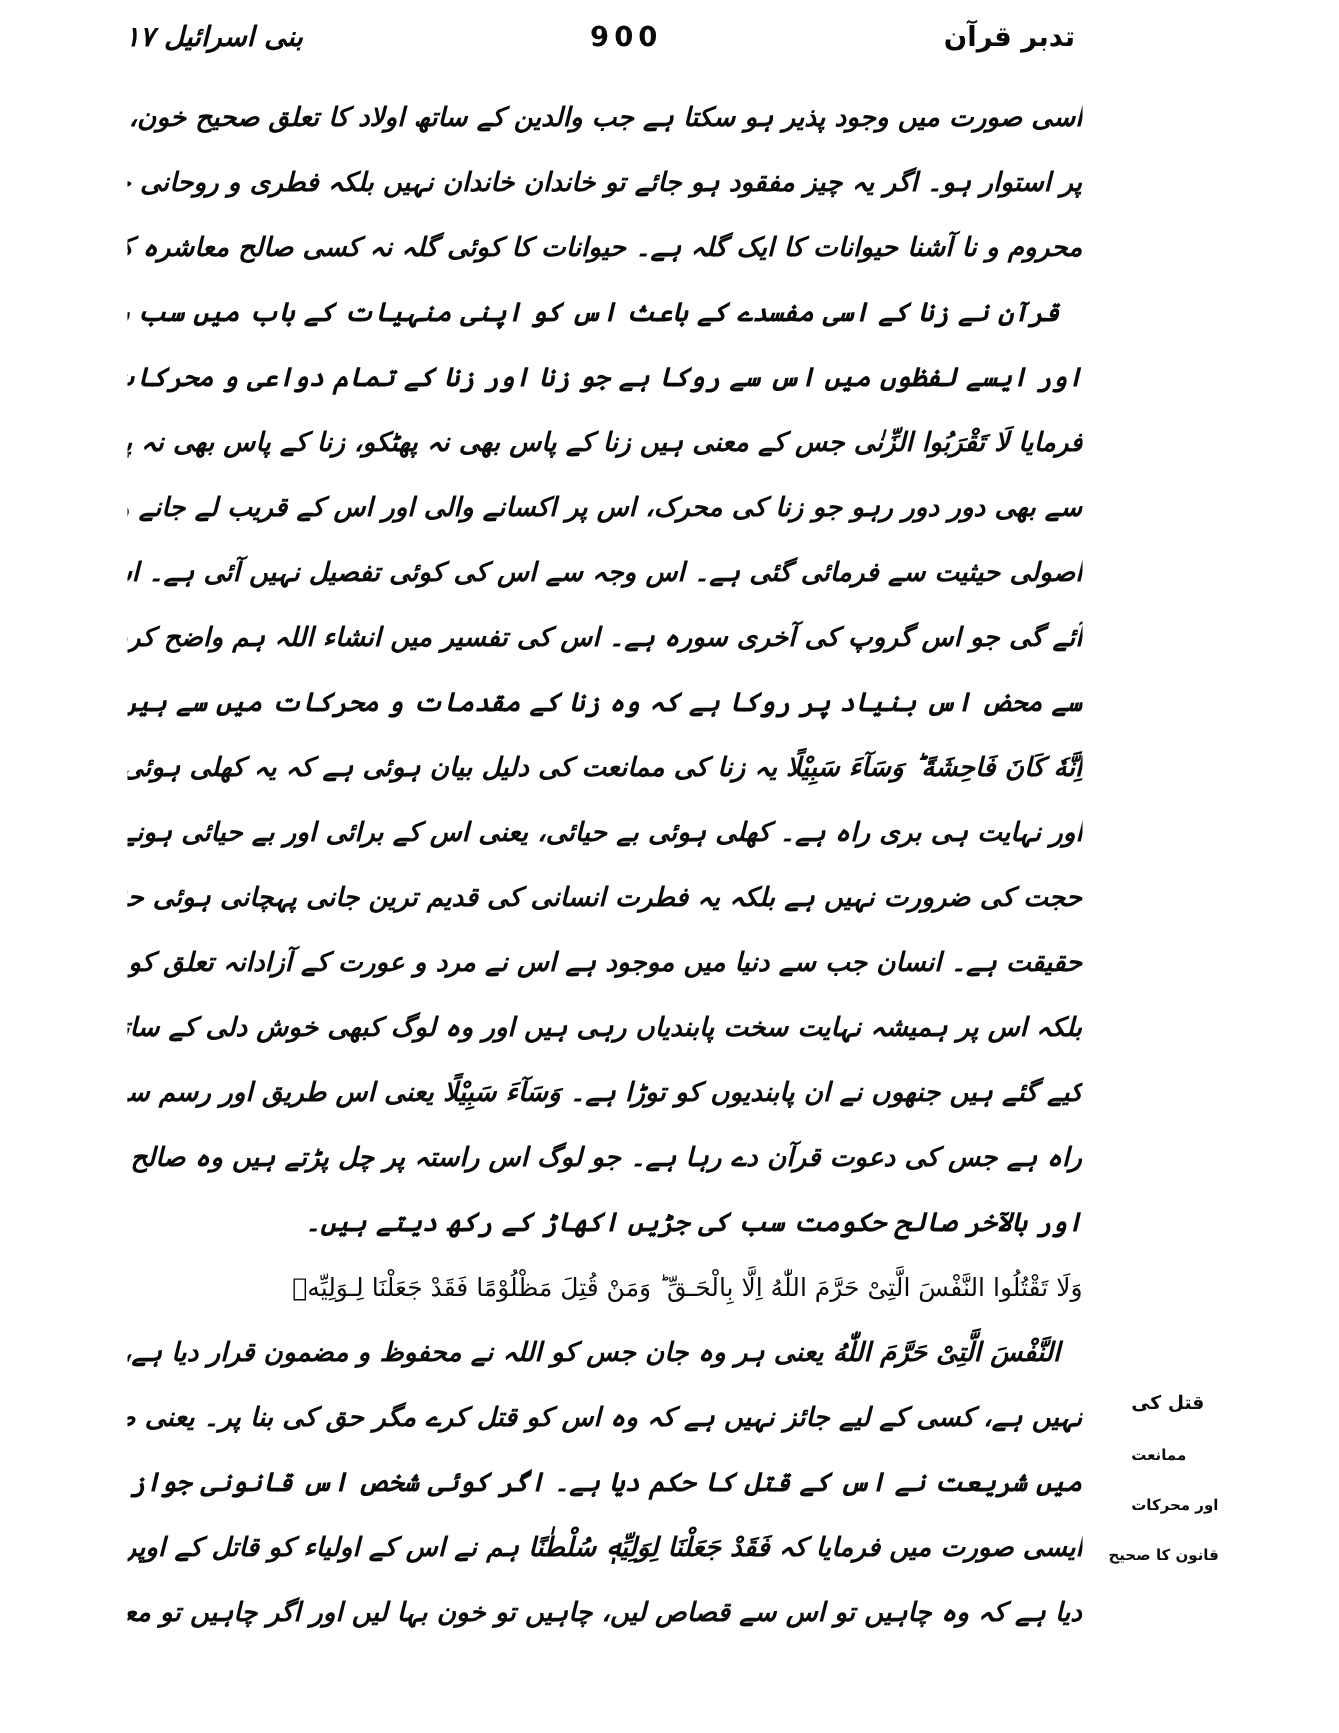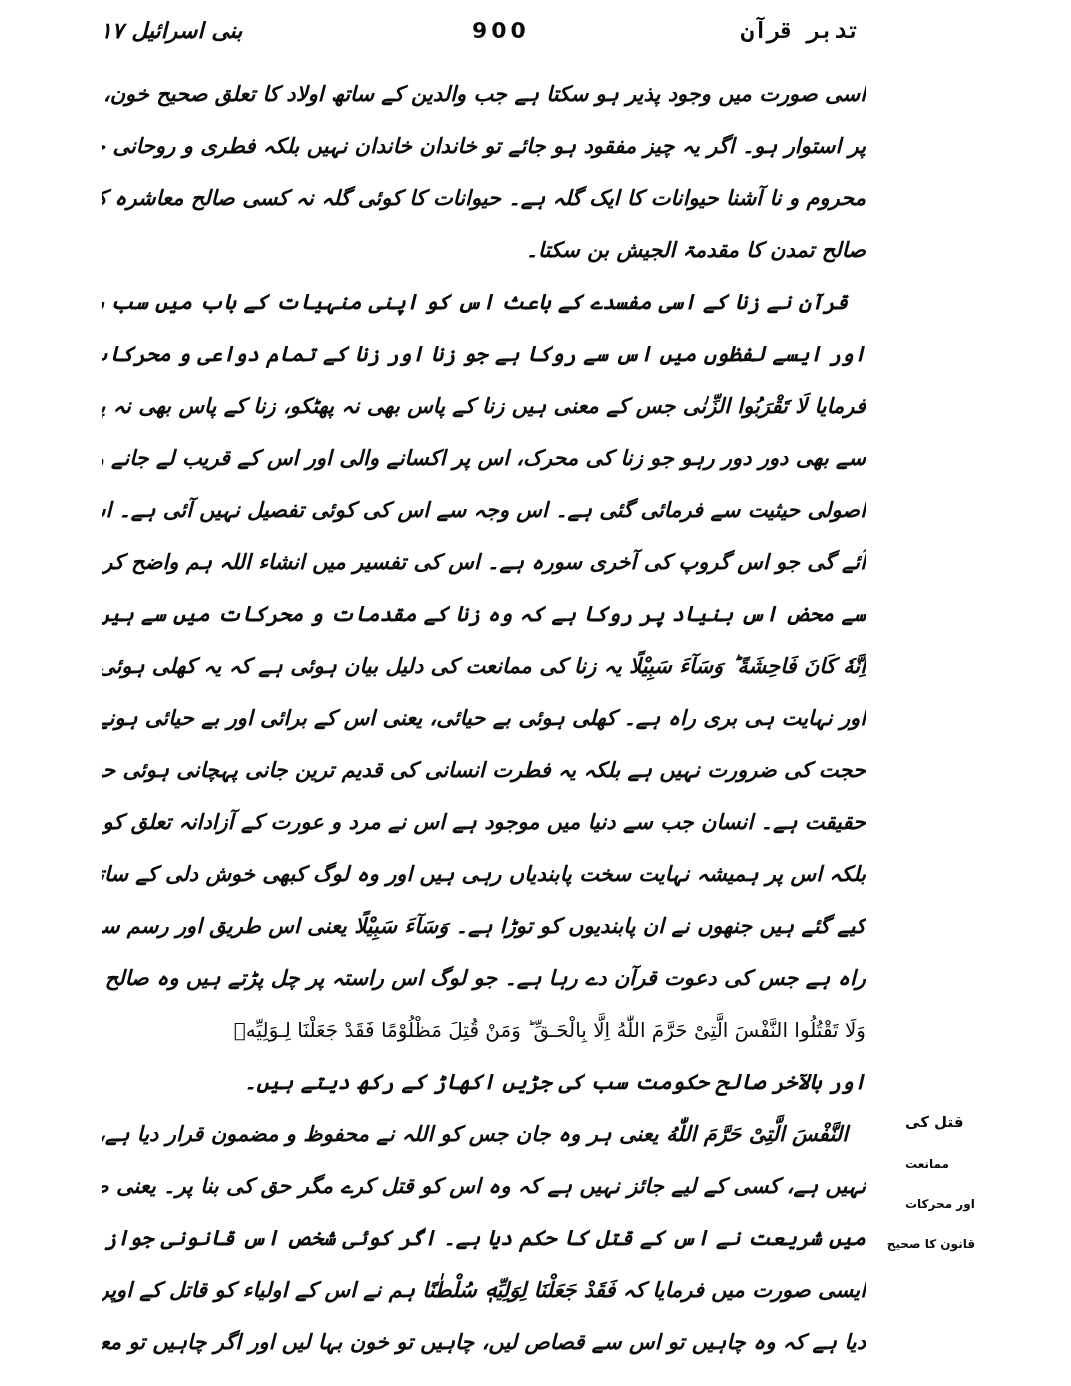--- a/index.html
+++ b/index.html
@@ -3,21 +3,21 @@
 <meta charset="utf-8">
 <style>
   html, body { margin: 0; padding: 0; background: #ffffff; }
   body {
     width: 1071px; height: 1386px; position: relative; overflow: hidden;
     font-family: "DejaVu Sans", sans-serif; color: #0a0a0a;
   }
   .page { position: absolute; left: 0; top: 0; width: 1071px; height: 1386px; }
   .header { position: absolute; top: 18px; left: 100px; width: 870px; height: 40px; }
   .header span { position: absolute; top: 0; font-weight: bold; font-size: 22px; direction: rtl; }
-  .h-book { right: 110px; font-family: Liberation Mono, monospace; }
+  .h-book { right: 110px; }
   .h-page { left: 372px; font-size: 20px; direction: ltr; letter-spacing: 4px; }
   .h-surah { left: 0; font-style: italic; }
   .body-text {
     position: absolute; left: 102px; width: 764px; top: 68px;
     direction: rtl; text-align: justify;
   }
   .line {
     height: 52px; line-height: 52px; font-size: 21px; font-weight: bold;
     font-style: italic; white-space: nowrap; overflow: hidden;
     text-align: right; direction: rtl;
@@ -39,37 +39,36 @@
   <div class="header">
     <span class="h-book">تدبر قرآن</span>
     <span class="h-page">900</span>
     <span class="h-surah">بنی اسرائیل ۱۷</span>
   </div>
 
   <div class="body-text" id="body-text">
       <div class="line">اسی صورت میں وجود پذیر ہو سکتا ہے جب والدین کے ساتھ اولاد کا تعلق صحیح خون، صحیح نسب اور پاکیزہ مدنی رشتہ</div>
       <div class="line">پر استوار ہو۔ اگر یہ چیز مفقود ہو جائے تو خاندان خاندان نہیں بلکہ فطری و روحانی جذبات و عواطف سے بالکل</div>
       <div class="line">محروم و نا آشنا حیوانات کا ایک گلہ ہے۔ حیوانات کا کوئی گلہ نہ کسی صالح معاشرہ کی بنیاد رکھ سکتا نہ کسی</div>
-      <div class="line short">صالح تمدن کا مقدمۃ الجیش بن سکتا۔</div>
       <div class="line para">قرآن نے زنا کے اسی مفسدے کے باعث اس کو اپنی منہیات کے باب میں سب سے پہلے لیا ہے۔</div>
       <div class="line">اور ایسے لفظوں میں اس سے روکا ہے جو زنا اور زنا کے تمام دواعی و محرکات کا سدباب کرنے والے ہیں۔</div>
       <div class="line">فرمایا لَا تَقْرَبُوا الزِّنٰی جس کے معنی ہیں زنا کے پاس بھی نہ پھٹکو، زنا کے پاس بھی نہ پھٹکو، یعنی ان تمام باتوں</div>
       <div class="line">سے بھی دور دور رہو جو زنا کی محرک، اس پر اکسانے والی اور اس کے قریب لے جانے والی ہیں۔ یہاں بات صرف</div>
       <div class="line">اصولی حیثیت سے فرمائی گئی ہے۔ اس وجہ سے اس کی کوئی تفصیل نہیں آئی ہے۔ اس کی تفصیل سورۂ نور میں</div>
       <div class="line">آئے گی جو اس گروپ کی آخری سورہ ہے۔ اس کی تفسیر میں انشاء اللہ ہم واضح کریں گے کہ قرآن نے کن کن باتوں</div>
       <div class="line short">سے محض اس بنیاد پر روکا ہے کہ وہ زنا کے مقدمات و محرکات میں سے ہیں۔</div>
       <div class="line">اِنَّهٗ كَانَ فَاحِشَةً ؕ وَسَآءَ سَبِيْلًا یہ زنا کی ممانعت کی دلیل بیان ہوئی ہے کہ یہ کھلی ہوئی بے حیائی</div>
       <div class="line">اور نہایت ہی بری راہ ہے۔ کھلی ہوئی بے حیائی، یعنی اس کے برائی اور بے حیائی ہونے پر کسی منطقی بحث و</div>
       <div class="line">حجت کی ضرورت نہیں ہے بلکہ یہ فطرت انسانی کی قدیم ترین جانی پہچانی ہوئی حقیقتوں میں سے ایک واضح ترین</div>
       <div class="line">حقیقت ہے۔ انسان جب سے دنیا میں موجود ہے اس نے مرد و عورت کے آزادانہ تعلق کو کبھی گوارا نہیں کیا</div>
       <div class="line">بلکہ اس پر ہمیشہ نہایت سخت پابندیاں رہی ہیں اور وہ لوگ کبھی خوش دلی کے ساتھ معاشرے میں گوارا نہیں</div>
       <div class="line">کیے گئے ہیں جنھوں نے ان پابندیوں کو توڑا ہے۔ وَسَآءَ سَبِيْلًا یعنی اس طریق اور رسم سے یہ بالکل منحرف</div>
       <div class="line">راہ ہے جس کی دعوت قرآن دے رہا ہے۔ جو لوگ اس راستہ پر چل پڑتے ہیں وہ صالح خاندان، صالح معاشرہ</div>
+      <div class="line short">اور بالآخر صالح حکومت سب کی جڑیں اکھاڑ کے رکھ دیتے ہیں۔</div>
       <div class="line ayah">وَلَا تَقْتُلُوا النَّفْسَ الَّتِىْ حَرَّمَ اللّٰهُ اِلَّا بِالْحَـقِّ ؕ وَمَنْ قُتِلَ مَظْلُوْمًا فَقَدْ جَعَلْنَا لِـوَلِيِّهٖ</div>
-      <div class="line short">اور بالآخر صالح حکومت سب کی جڑیں اکھاڑ کے رکھ دیتے ہیں۔</div>
       <div class="line para">النَّفْسَ الَّتِىْ حَرَّمَ اللّٰهُ یعنی ہر وہ جان جس کو اللہ نے محفوظ و مضمون قرار دیا ہے، جو مباح الدم</div>
       <div class="line">نہیں ہے، کسی کے لیے جائز نہیں ہے کہ وہ اس کو قتل کرے مگر حق کی بنا پر۔ یعنی صرف اس صورت میں جس</div>
       <div class="line">میں شریعت نے اس کے قتل کا حکم دیا ہے۔ اگر کوئی شخص اس قانونی جواز کے بغیر قتل ہوا تو وہ مظلومانہ قتل ہوا۔</div>
       <div class="line">ایسی صورت میں فرمایا کہ فَقَدْ جَعَلْنَا لِوَلِيِّهٖ سُلْطٰنًا ہم نے اس کے اولیاء کو قاتل کے اوپر پورا اختیار دے</div>
       <div class="line">دیا ہے کہ وہ چاہیں تو اس سے قصاص لیں، چاہیں تو خون بہا لیں اور اگر چاہیں تو معاف بھی کر سکتے ہیں۔ پورا اختیار</div>
     </div>
 
   <div class="margin-notes">
     <div>قتل کی</div>
     <div class="small">ممانعت</div>

